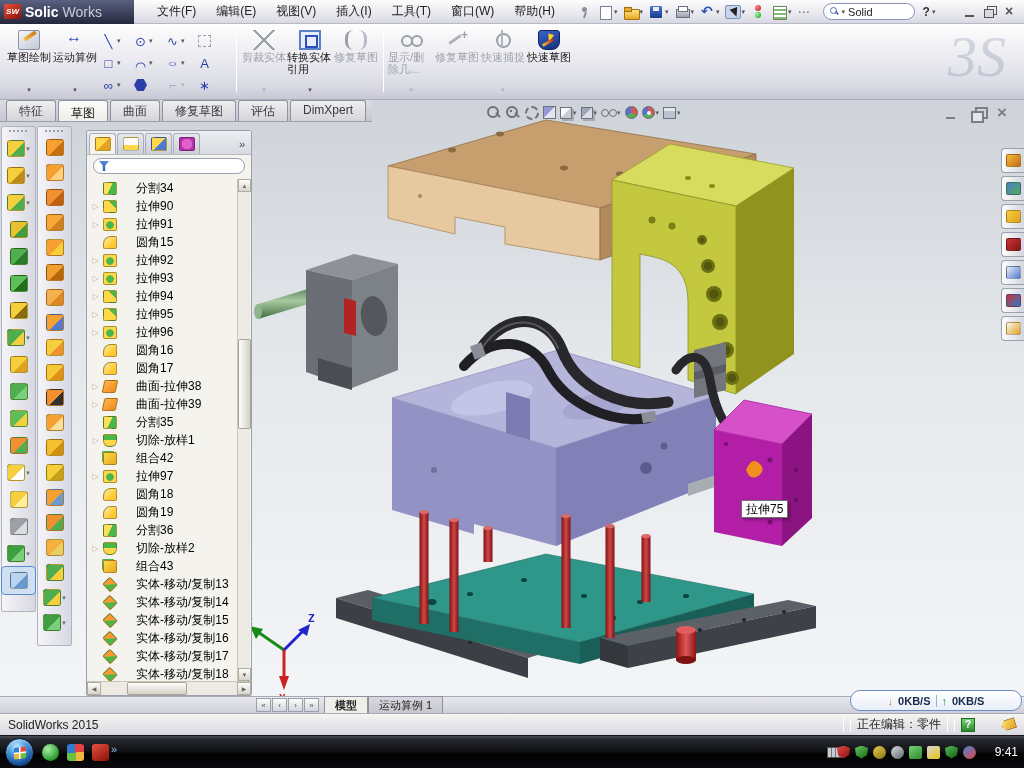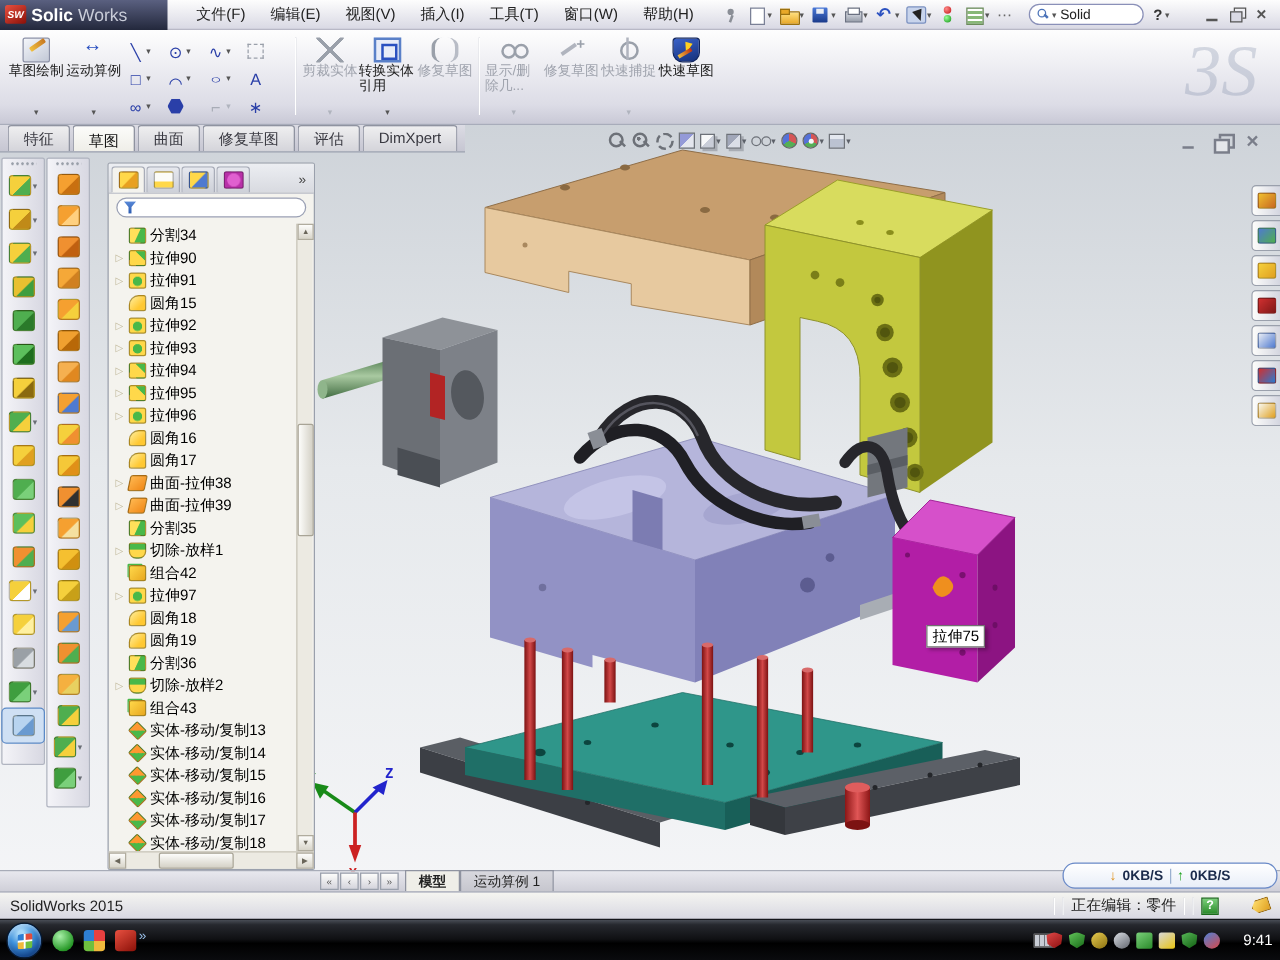--- a/index.html
+++ b/index.html
@@ -151,21 +151,21 @@
   .texp { width:9px; font-size:8px; color:#c0b89a; text-align:center; flex:none;}
   .ti { width:14px; height:13px; border:1px solid rgba(90,70,10,.5); border-radius:2px; flex:none; }
   .ti-split{background:linear-gradient(115deg,#ffe05a 48%,#49b849 52%);}
   .ti-extrude-thin{background:linear-gradient(225deg,#49b849 34%,#ffd84a 34%);}
   .ti-extrude-boss{background:radial-gradient(circle at 50% 55%,#49b849 0 3.5px,#ffd84a 4px);}
   .ti-fillet{background:linear-gradient(135deg,#fff0a0,#ffc832 70%);border-radius:8px 2px 2px 2px;}
   .ti-surface-extrude{background:linear-gradient(135deg,#ffb850,#f08818);transform:skewX(-12deg);}
   .ti-cut-loft{background:linear-gradient(180deg,#49b849 42%,#ffd84a 42%);border-radius:2px 2px 6px 6px;}
   .ti-combine{background:linear-gradient(135deg,#ffd84a,#e8a820);box-shadow:-2px -2px 0 -1px #49b849;}
   .ti-move-copy{background:linear-gradient(135deg,#ff9830 50%,#49b849 50%);transform:rotate(45deg) scale(.82);}
-  .tlabel { font-size:12px; color:#000; white-space:nowrap; }
+  .tlabel { font-size:12px; color:#000; white-space:nowrap;margin-left:16px; }
   #tree-vscroll { position:absolute; right:1px; top:48px; bottom:14px; width:13px; background:#eceae2; border-left:1px solid #c8c4b8;}
   #tree-vscroll .sb-up::before{content:"▲";} #tree-vscroll .sb-dn::before{content:"▼";}
   .sb-btn{position:absolute;left:0;width:13px;height:13px;background:linear-gradient(180deg,#fdfdfb,#d8d5ca);border:1px solid #b0ac9e;font-size:6px;color:#6a665a;display:flex;align-items:center;justify-content:center;}
   .sb-up{top:0;} .sb-dn{bottom:0;}
   #vthumb{position:absolute;left:0;top:160px;width:13px;height:90px;background:linear-gradient(90deg,#fdfdfb,#d4d1c6);border:1px solid #a8a496;border-radius:2px;}
   #tree-hscroll { position:absolute; left:0; right:0; bottom:0; height:14px; background:#eceae2; border-top:1px solid #c8c4b8;}
   .hb-l::before{content:"◀";} .hb-r::before{content:"▶";}
   .hb-btn{position:absolute;top:0;width:14px;height:13px;background:linear-gradient(180deg,#fdfdfb,#d8d5ca);border:1px solid #b0ac9e;font-size:6px;color:#6a665a;display:flex;align-items:center;justify-content:center;}
   .hb-l{left:0;} .hb-r{right:0;}
   #hthumb{position:absolute;left:40px;top:0;width:60px;height:13px;background:linear-gradient(180deg,#fdfdfb,#d4d1c6);border:1px solid #a8a496;border-radius:2px;}

